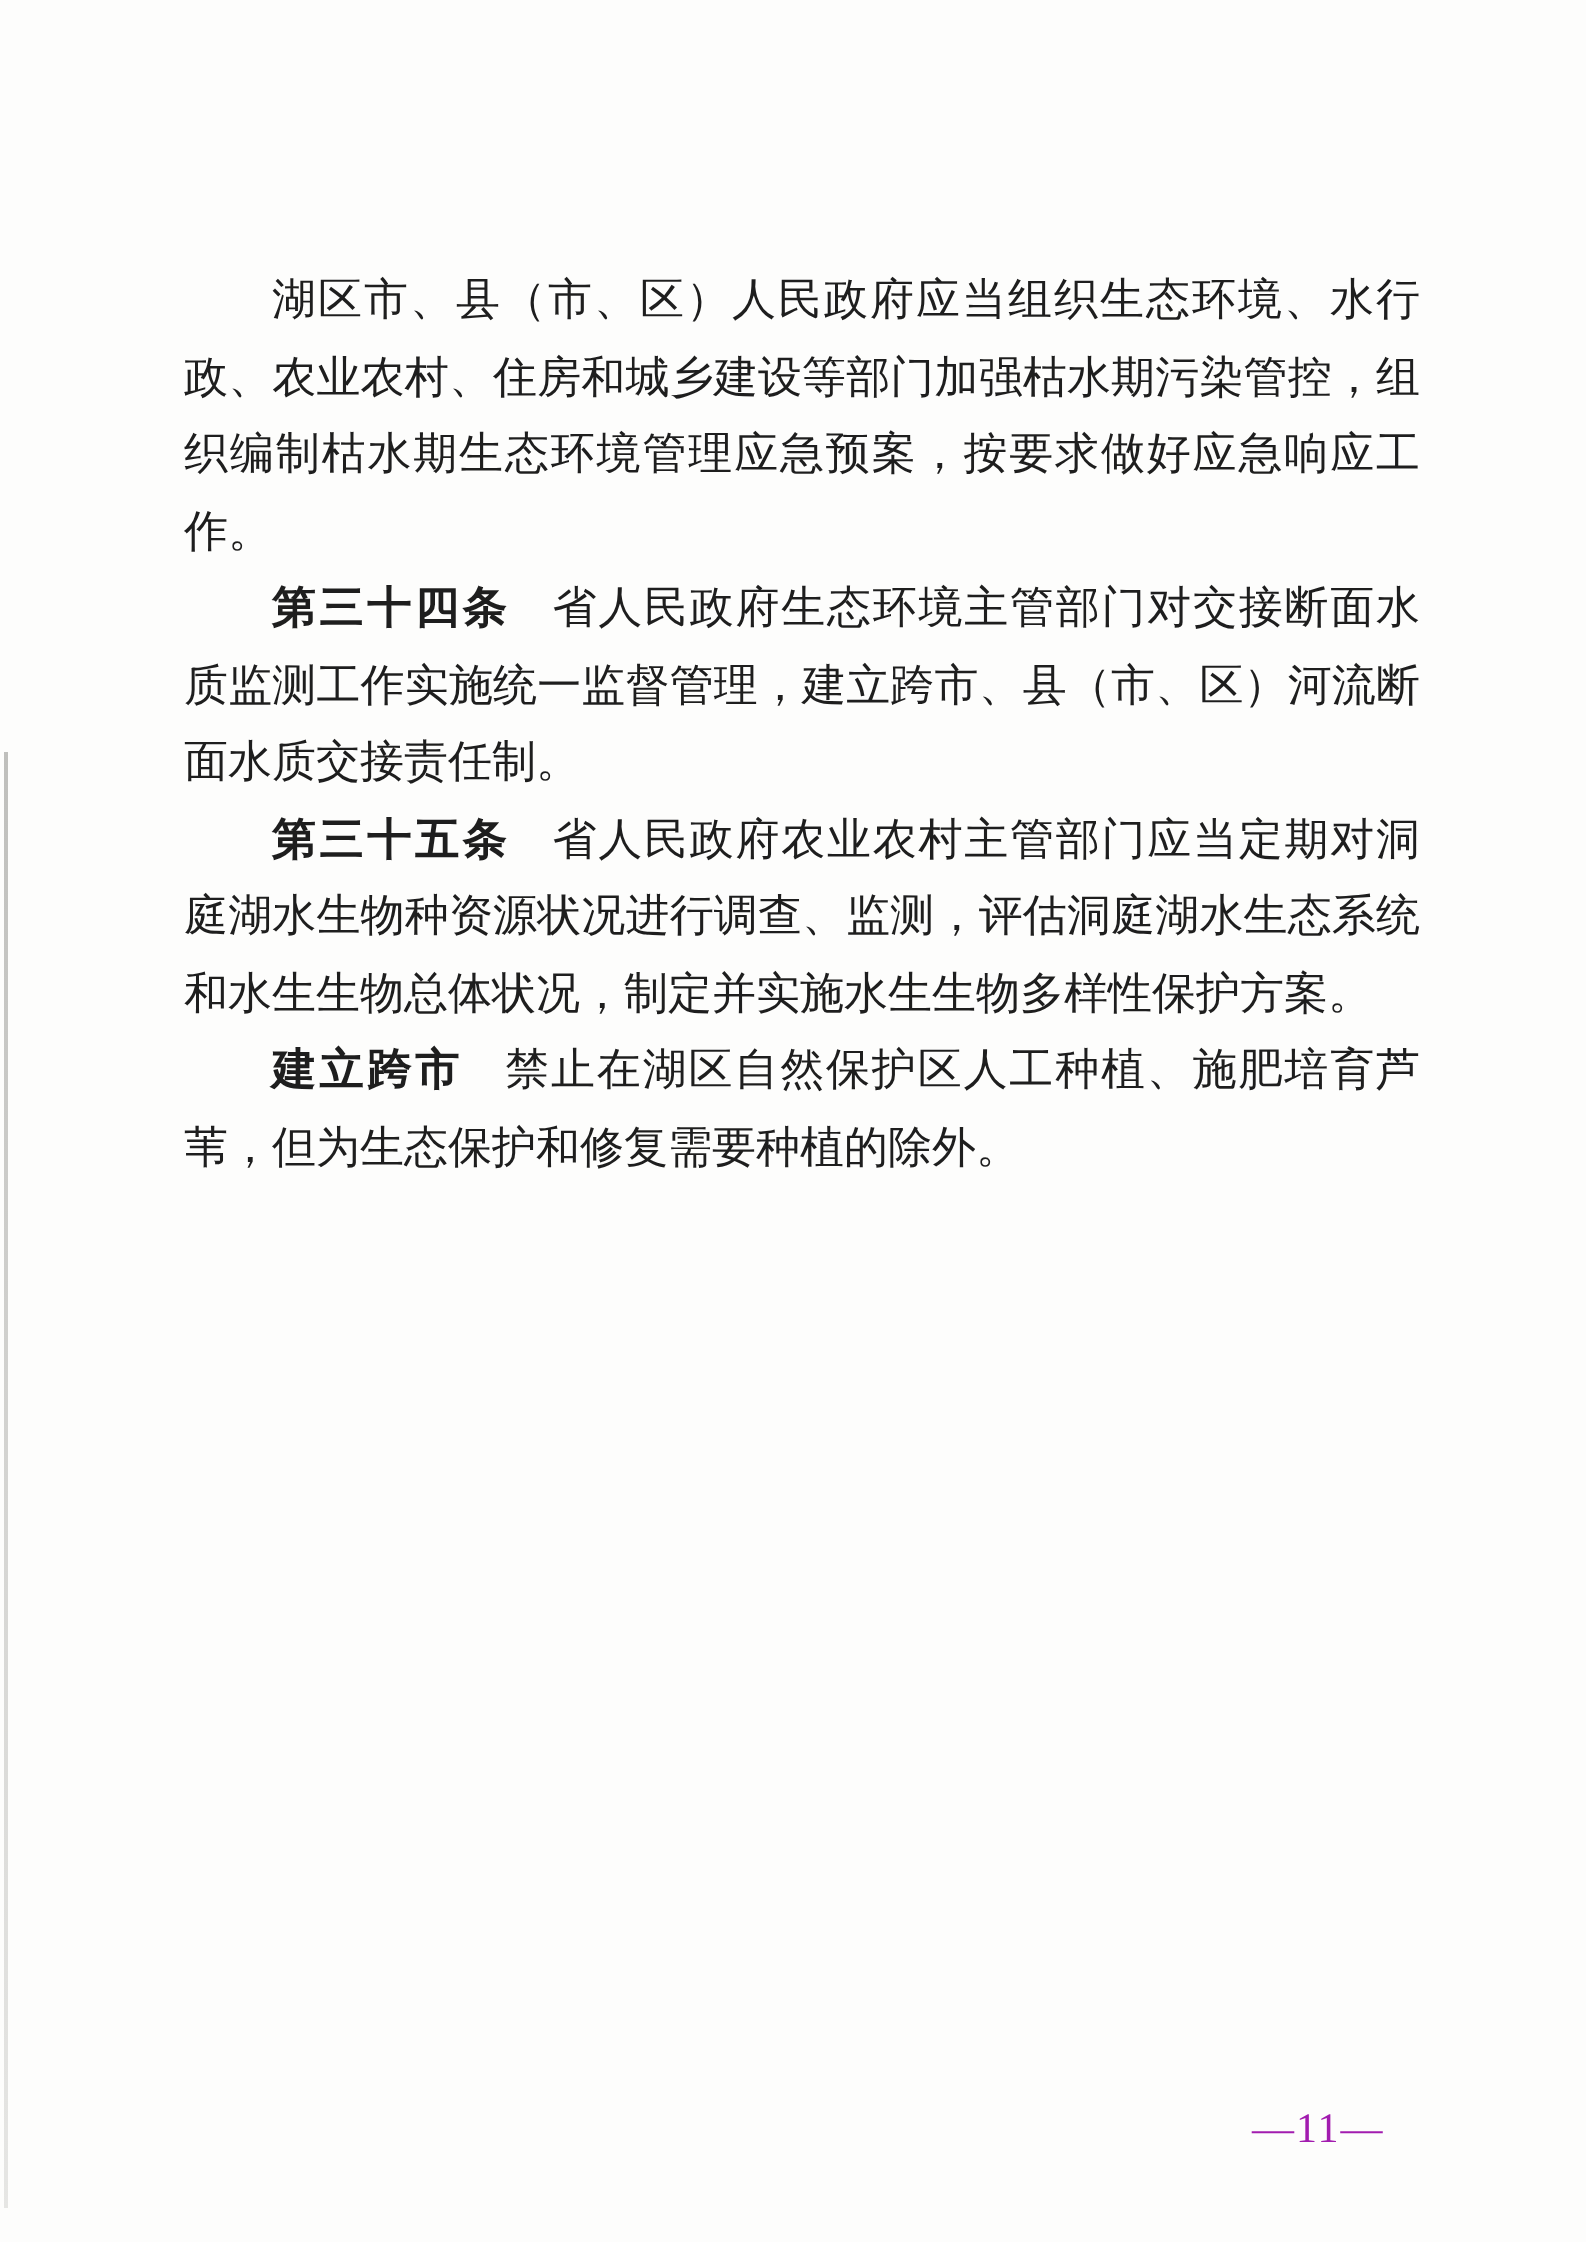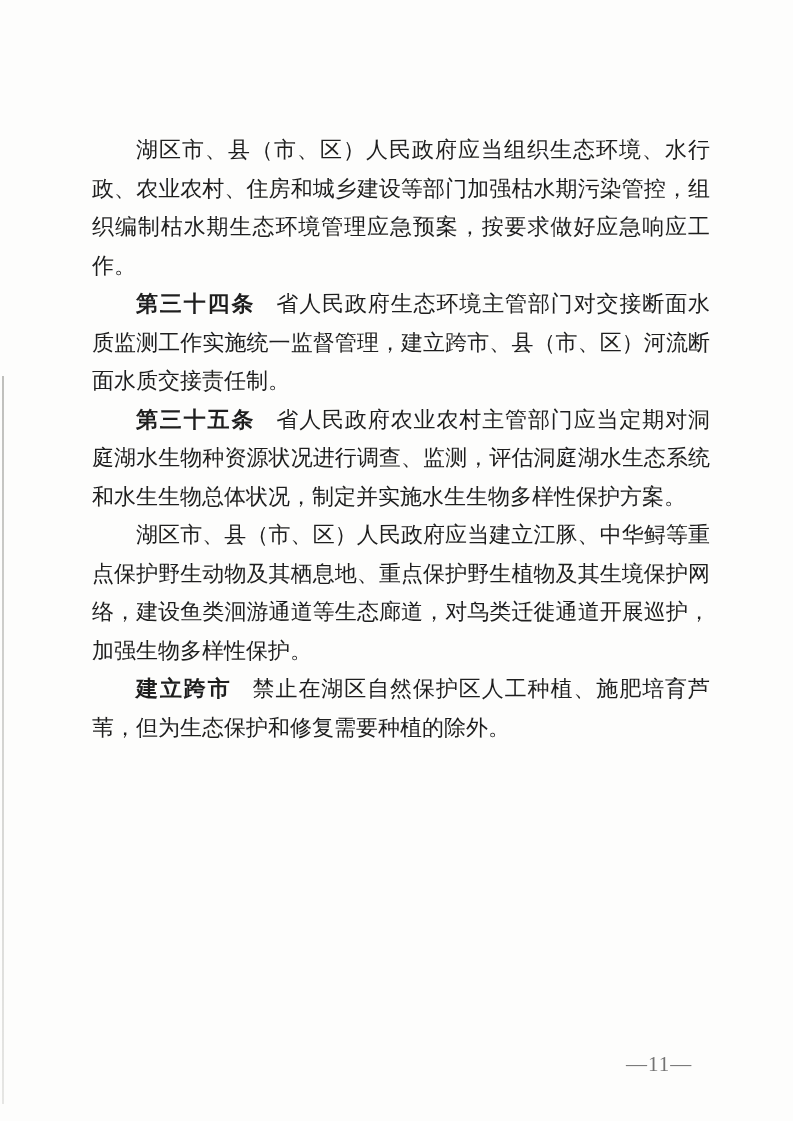--- a/index.html
+++ b/index.html
@@ -49,21 +49,21 @@
   }
   .para-heading:empty {
     display: none;
     margin: 0;
   }
   .page-number {
     position: absolute;
     left: 626px;
     top: 1052px;
     font-size: 21px;
-    color: #737373;
+    color: #a21caf;
     letter-spacing: 1px;
     font-family: "Liberation Serif", "DejaVu Serif", serif;
   }
 </style>
 </head>
 <body>
 
 <div class="page">
 
   <div class="scan-line"></div>
@@ -77,23 +77,20 @@
     <p>
       <span class="para-heading">第三十四条</span><span>省人民政府生态环境主管部门对交接断面水质监测工作实施统一监督管理，建立跨市、县（市、区）河流断面水质交接责任制。</span>
     </p>
 
 
     <p>
       <span class="para-heading">第三十五条</span><span>省人民政府农业农村主管部门应当定期对洞庭湖水生物种资源状况进行调查、监测，评估洞庭湖水生态系统和水生生物总体状况，制定并实施水生生物多样性保护方案。</span>
     </p>
 
 
-    <p>
-      <span>湖区市、县（市、区）人民政府应当建立江豚、中华鲟等重点保护野生动物及其栖息地、重点保护野生植物及其生境保护网络，建设鱼类洄游通道等生态廊道，对鸟类迁徙通道开展巡护，加强生物多样性保护。</span>
-    </p>
 
     <p>
       <span class="para-heading">建立跨市</span><span>禁止在湖区自然保护区人工种植、施肥培育芦苇，但为生态保护和修复需要种植的除外。</span>
     </p>
 
   </div>
 
   <div class="page-number">—11—</div>
 
 </div>

